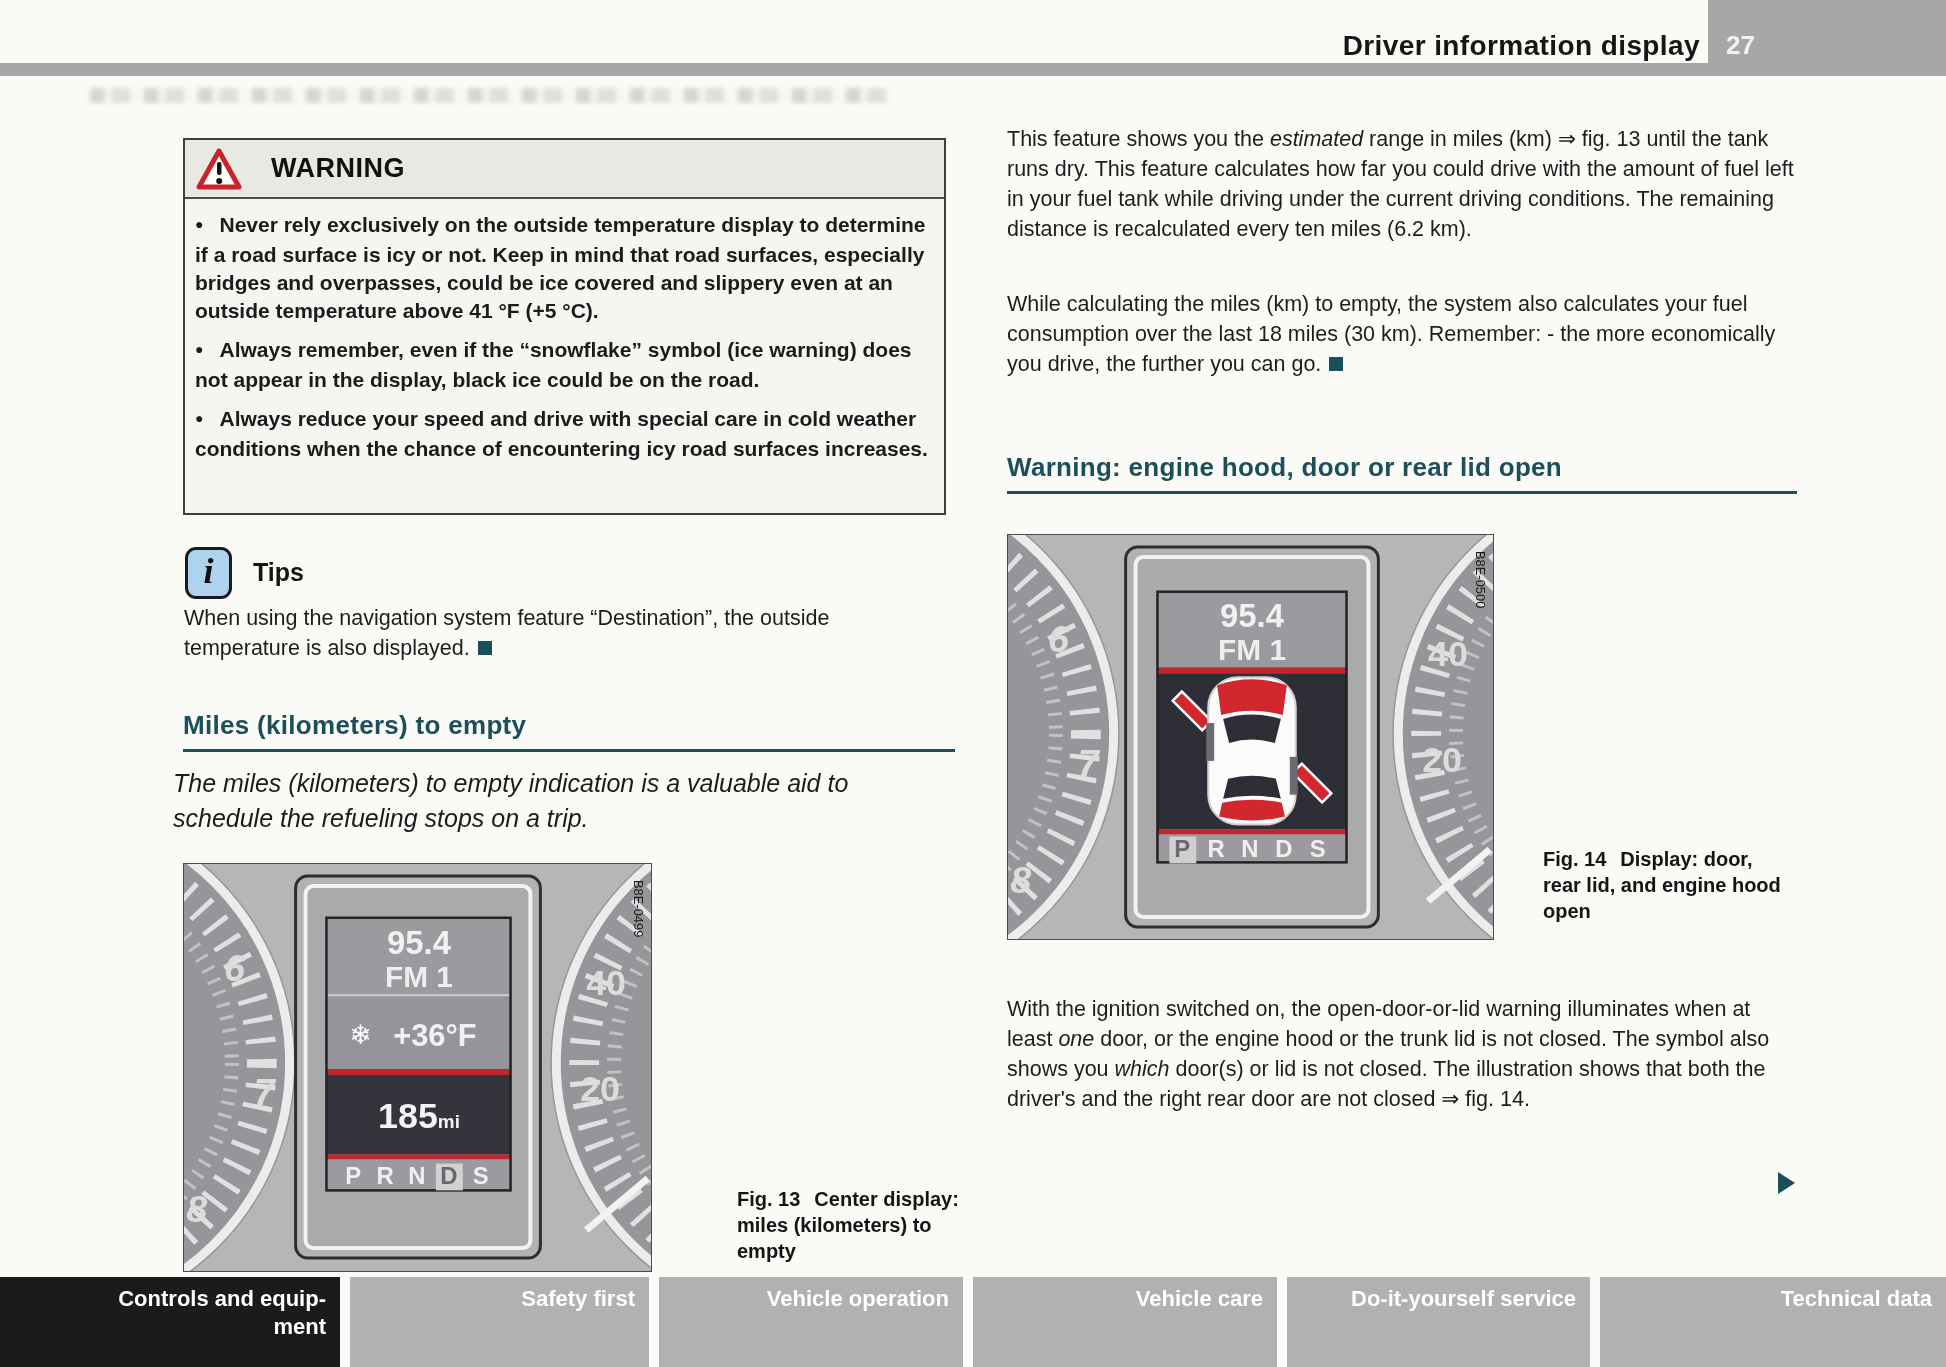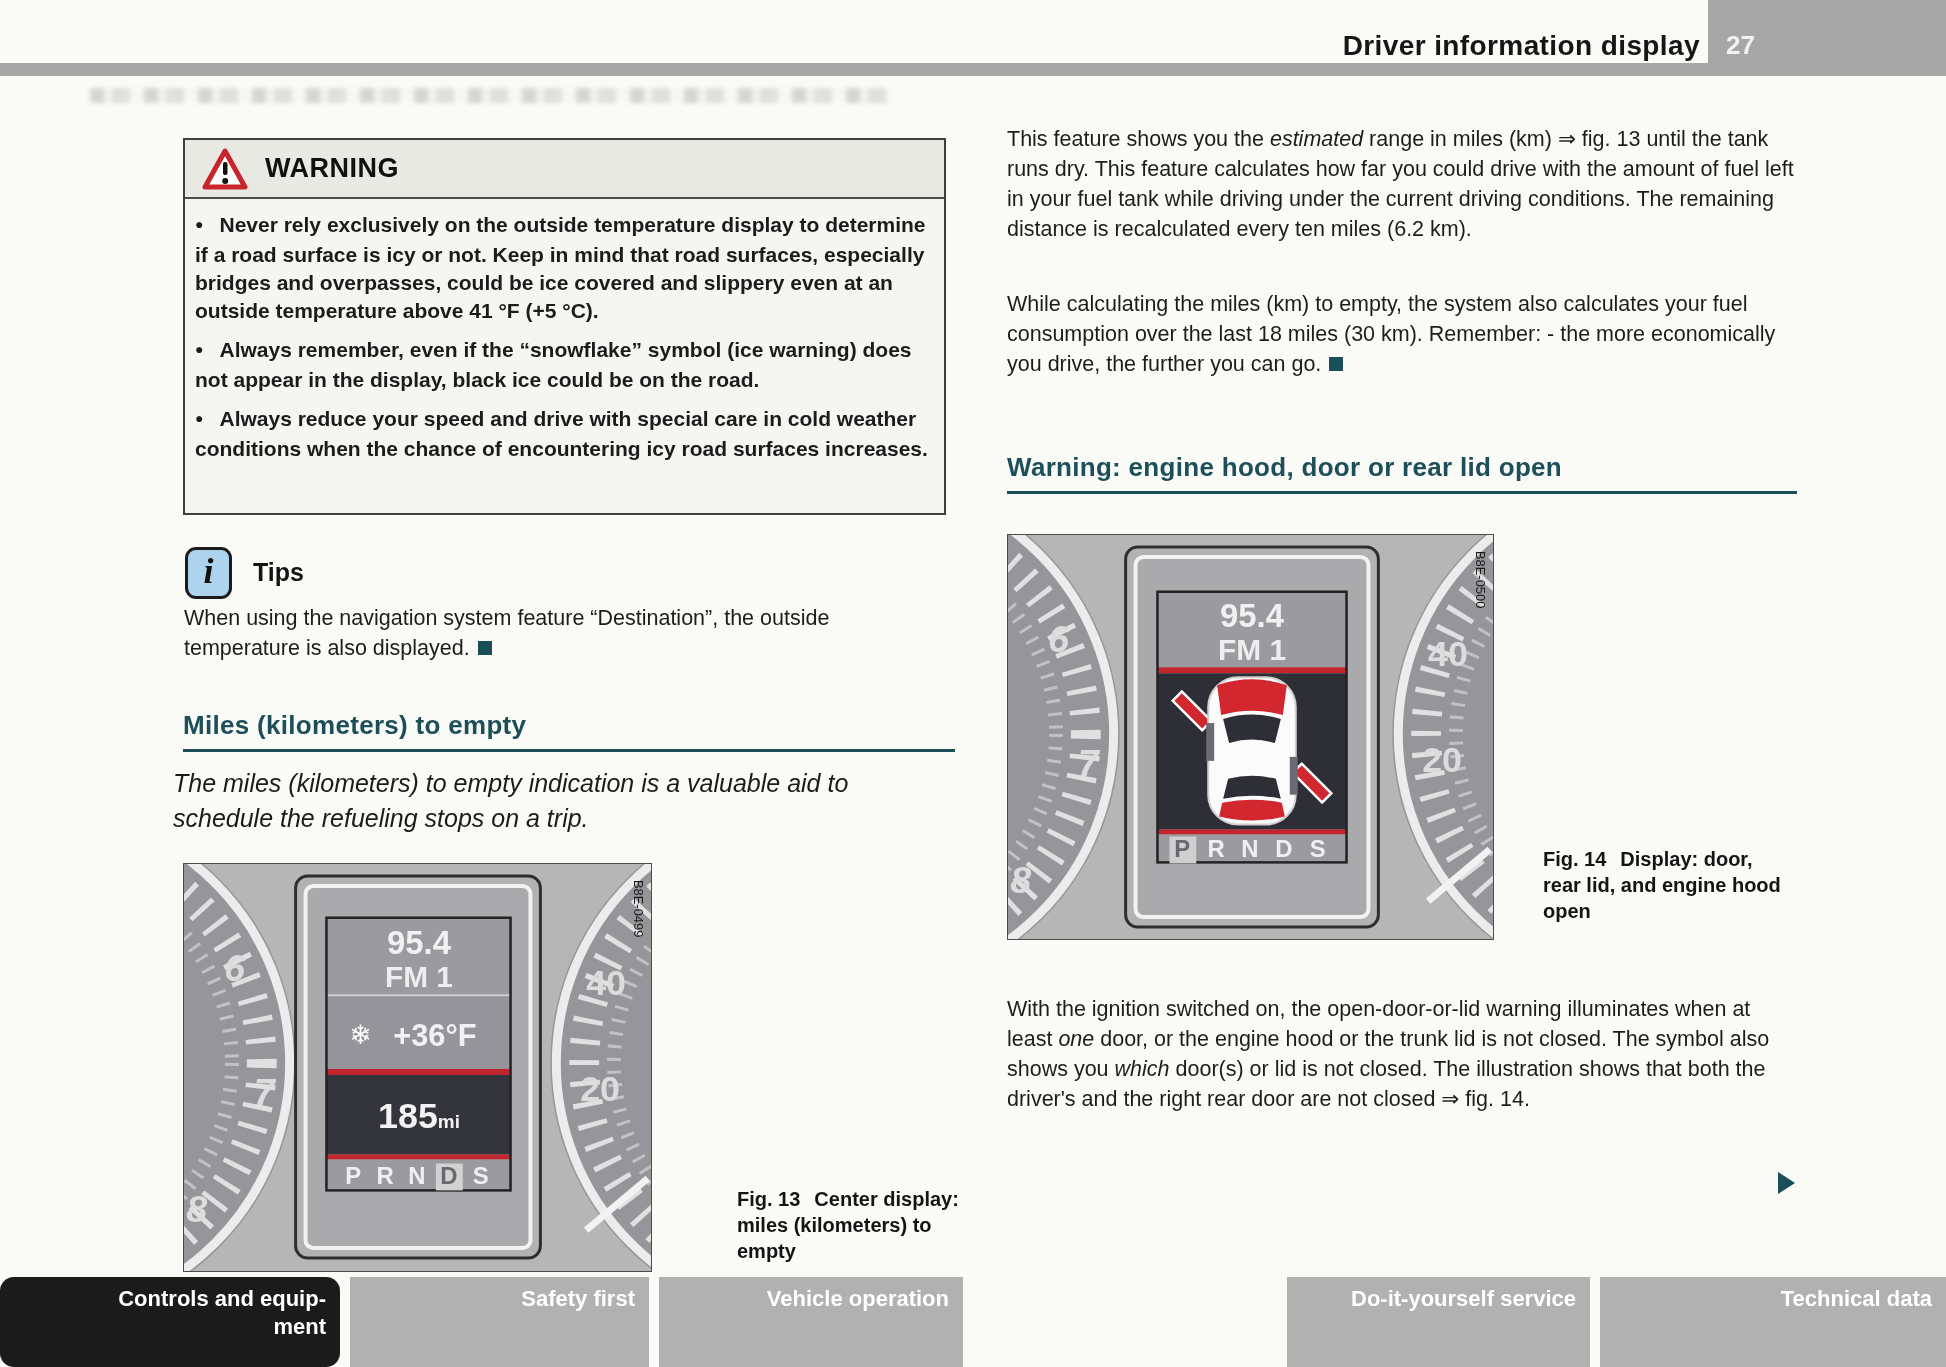--- a/index.html
+++ b/index.html
@@ -30,21 +30,21 @@
       rgba(170,170,170,.10) 14px 22px, rgba(130,130,130,.22) 22px 40px, rgba(200,200,200,.06) 40px 54px);
     filter:blur(2px);
   }
   
   .warning-box {
     position:absolute; left:183px; top:138px; width:763px; height:377px;
     border:2px solid #3f3f3f; background:#f5f5f2; overflow:hidden;
   }
   .wb-header {
     height:59px; background:#e9e9e4; border-bottom:2px solid #4a4a4a;
-    display:flex; align-items:center; padding-left:16px; gap:16px;
+    display:flex; align-items:center; padding-left:10px; gap:28px;
   }
   .wb-title { font-size:27px; font-weight:bold; color:#111; letter-spacing:.5px; }
   .wb-body { padding:12px 14px 0 10px; }
   .wb-item { font-size:21px; font-weight:bold; line-height:28px; color:#1b1b1b; margin-bottom:11px; }
   .bullet { font-size:14px; margin-right:16px; position:relative; top:-3px; }
   
   .tips-icon {
     position:absolute; left:185px; top:547px; width:47px; height:52px;
     border:3px solid #1b1b1b; border-radius:11px; background:#aed3ee;
     display:flex; align-items:center; justify-content:center;
@@ -84,21 +84,21 @@
   .caption { position:absolute; font-size:20px; font-weight:bold; line-height:26px; color:#141414; }
   .cap13 { left:737px; top:1186px; width:232px; }
   .cap14 { left:1543px; top:846px; width:240px; }
   .cap-label { padding-right:14px; }
   
   .tab {
     position:absolute; top:1277px; height:90px; background:#b1b1b1;
     color:#fff; font-size:22px; font-weight:bold; text-align:right;
     padding:8px 14px; white-space:pre-line; line-height:28px;
   }
-  .tab.active { background:#1b1b1b;border-radius:14px; }
+  .tab.active { background:#1b1b1b; }
   .t1 { left:0; width:340px; } .t2 { left:350px; width:299px; }
   .t3 { left:659px; width:304px; } .t4 { left:973px; width:304px; }
   .t5 { left:1287px; width:303px; } .t6 { left:1600px; width:346px; }
 </style>
 </head>
 <body>
 
 <div class="page">
 
   <div class="header-title">Driver information display</div>
@@ -260,16 +260,17 @@
 
   <div class="para p3">
     <span>With the ignition switched on, the open-door-or-lid warning illuminates when at least </span><em>one</em><span> door, or the engine hood or the trunk lid is not closed. The symbol also shows you </span><em>which</em><span> door(s) or lid is not closed. The illustration shows that both the driver's and the right rear door are not closed ⇒ fig. 14.</span>
   </div>
   <div class="continue-arrow"></div>
 
   <div class="tab t1 active">Controls and equip-
 ment</div>
   <div class="tab t2">Safety first</div>
   <div class="tab t3">Vehicle operation</div>
+  <div class="tab t4">Vehicle care</div>
   <div class="tab t5">Do-it-yourself service</div>
   <div class="tab t6">Technical data</div>
 
 </div>
 
 </body></html>

